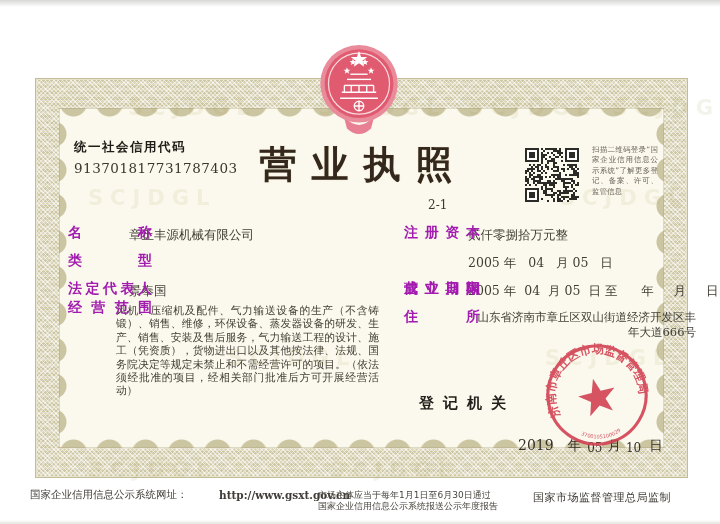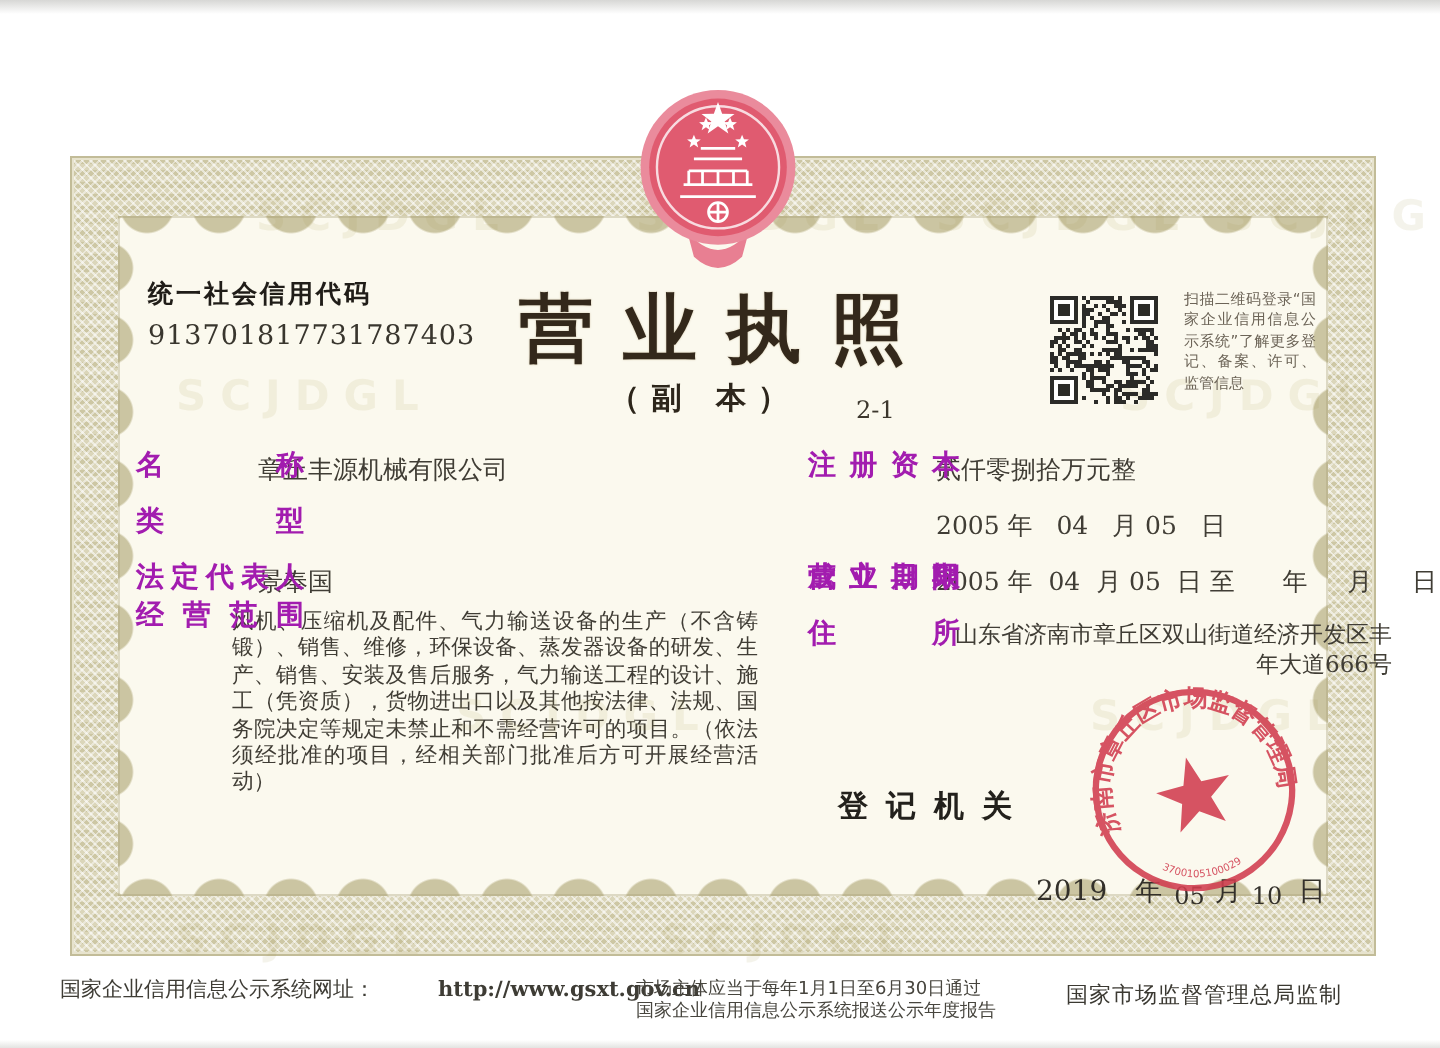--- a/index.html
+++ b/index.html
@@ -142,21 +142,20 @@
         <path d="M28,64 L72,64"></path>
         <circle cx="50" cy="73" r="5.5"></circle>
         <path d="M44.5,73 L55.5,73 M50,67.5 L50,78.5"></path>
       </g>
     </svg>
   </div>
 
   <div class="credit-label">统一社会信用代码</div>
   <div class="credit-code">913701817731787403</div>
   <div class="title">营业执照</div>
-  <div class="subtitle">（副  本）</div>
   <div class="copy-no">2-1</div>
 
   <div class="qr-box"><svg id="qr-svg" width="58" height="58" viewBox="0 0 29 29">
         <g fill="#2b2b28">
           <rect x="9" y="1" width="1" height="1"></rect>
           <rect x="11" y="1" width="1" height="1"></rect>
           <rect x="12" y="1" width="1" height="1"></rect>
           <rect x="13" y="1" width="1" height="1"></rect>
           <rect x="14" y="1" width="1" height="1"></rect>
           <rect x="15" y="1" width="1" height="1"></rect>

